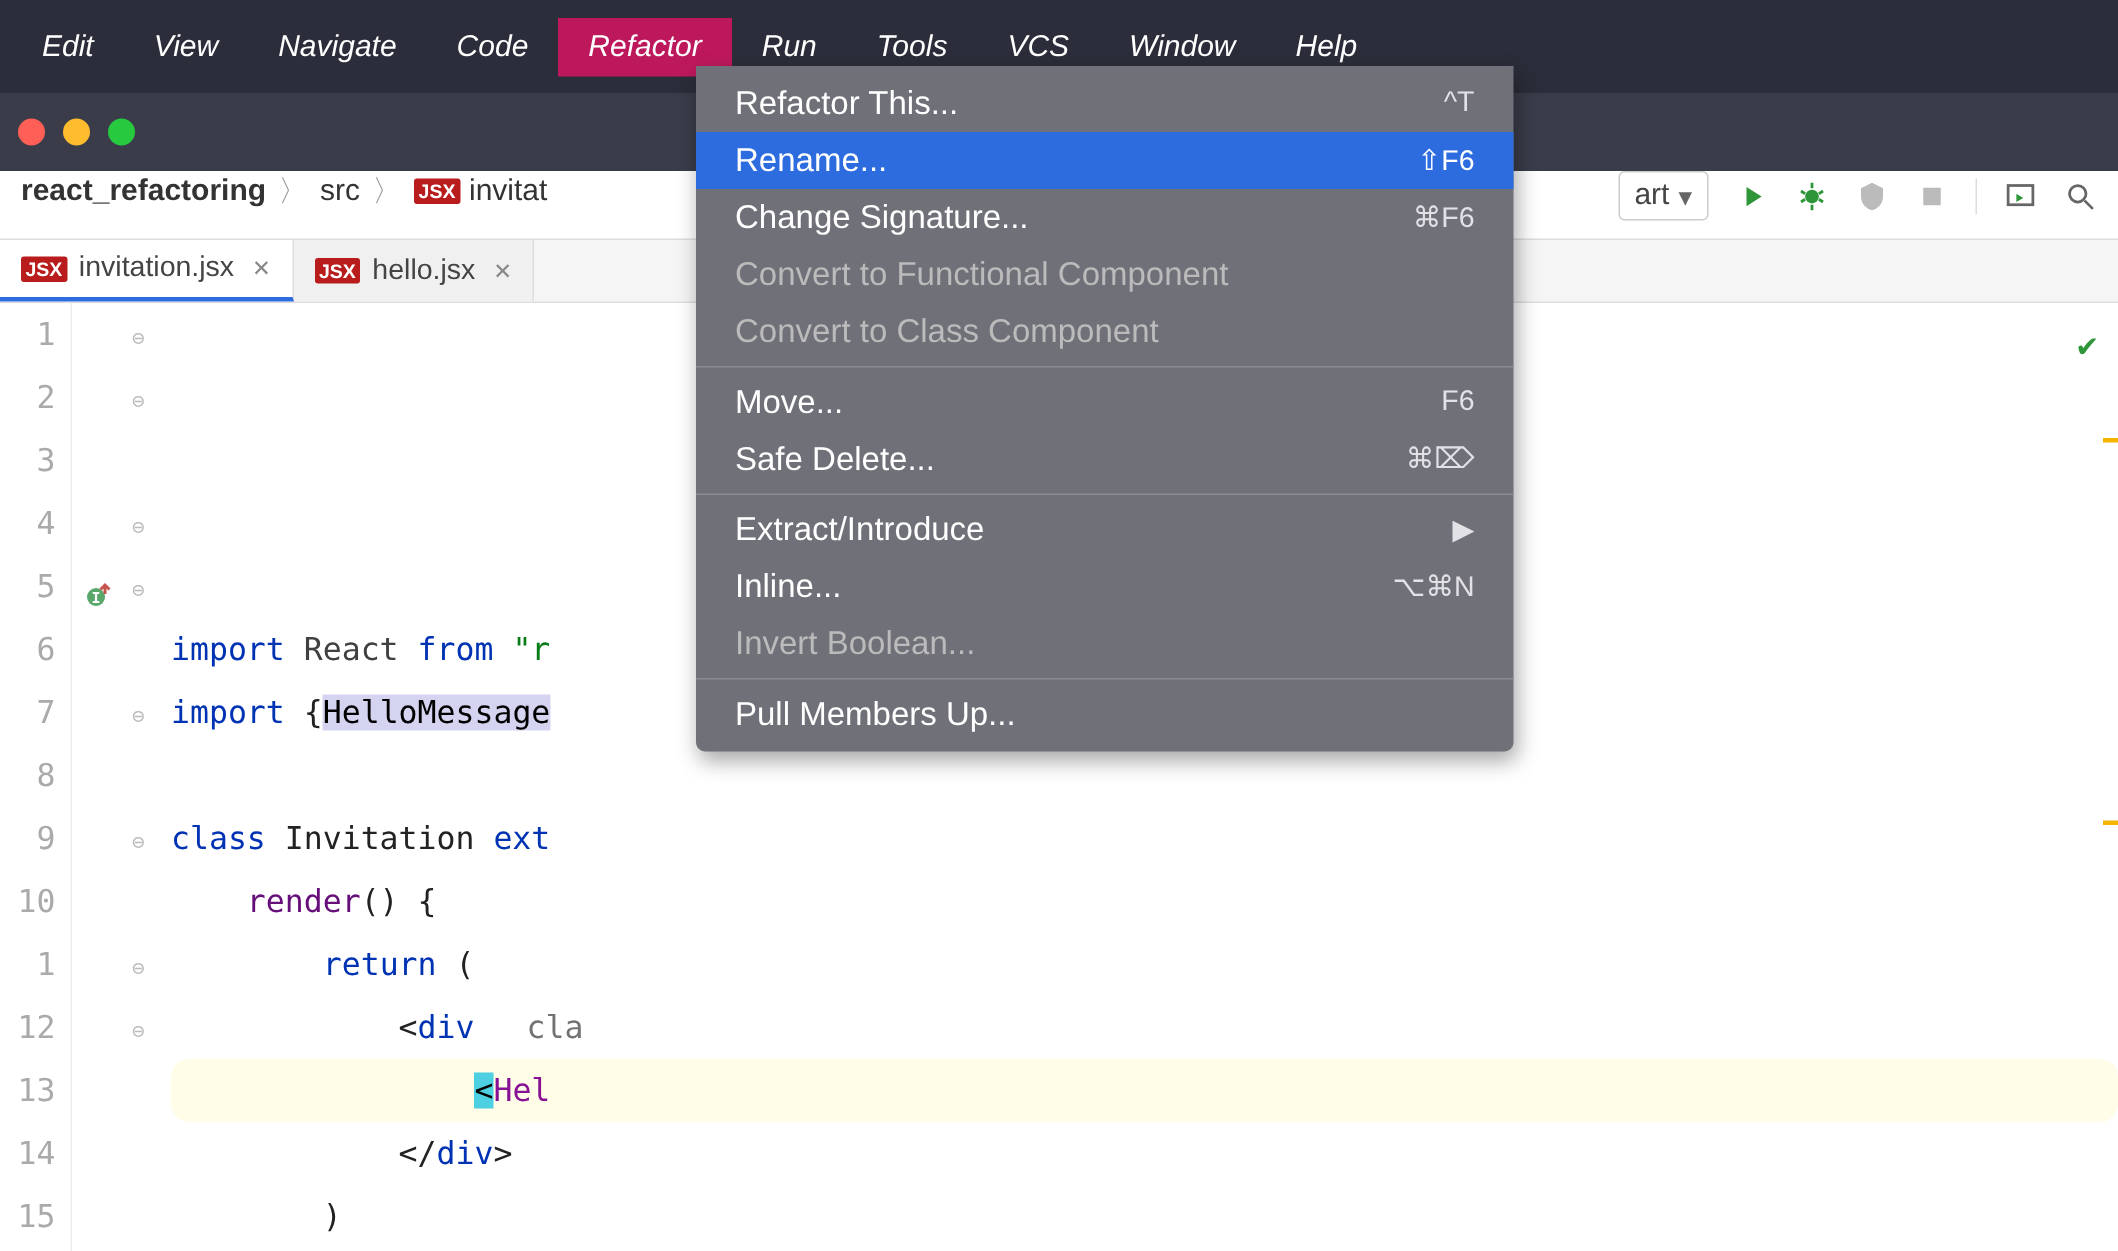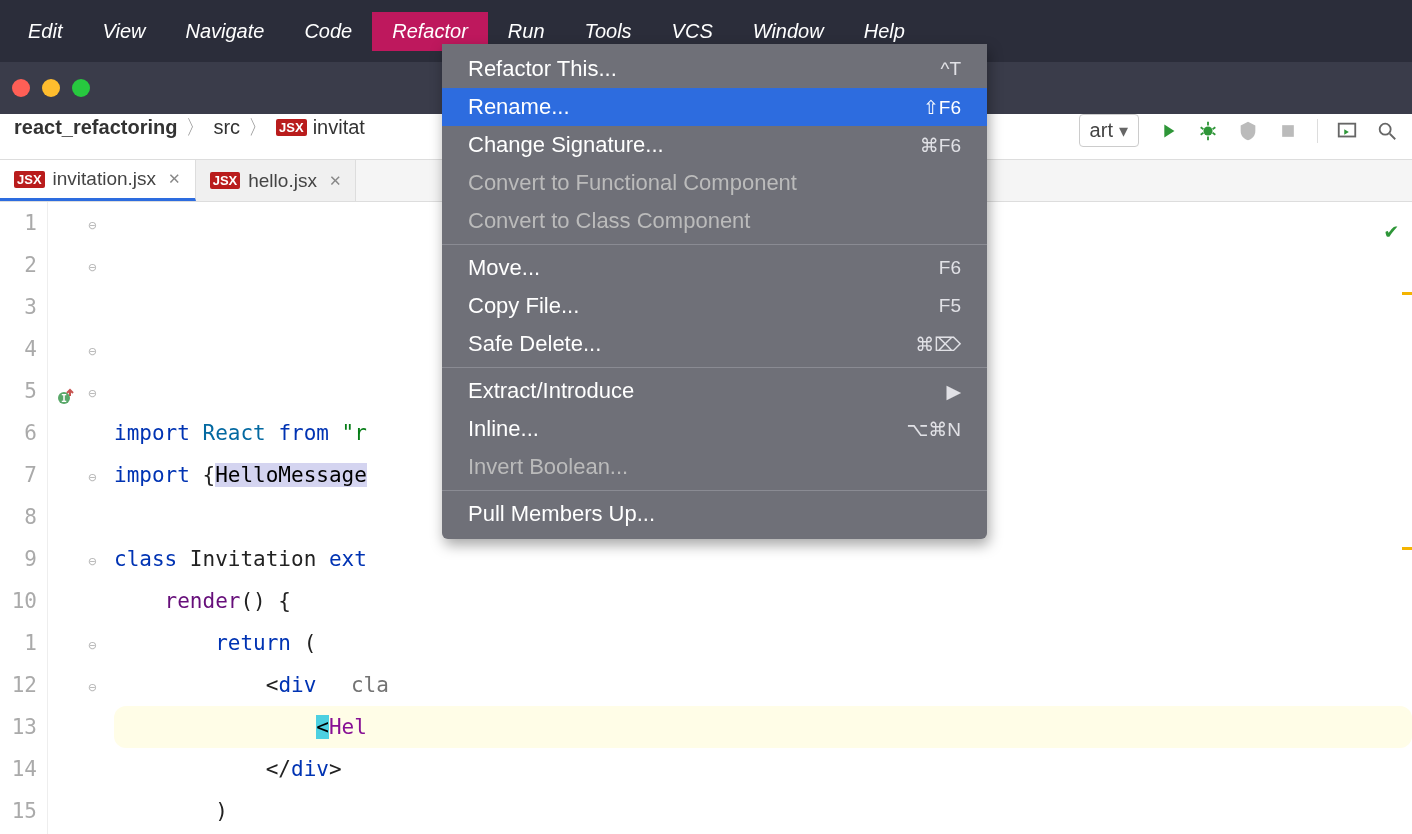--- a/index.html
+++ b/index.html
@@ -139,42 +139,42 @@
     }
     .code {
       flex: 1;
       padding-left: 6px;
       white-space: pre;
       position: relative;
     }
     .code-line { height: 42px; }
     .code-line.hl { background: #fffde7; border-radius: 12px; }
     .kw { color: #0033b3; }
-    .cls { color: #0369a1; }
+    .cls { color: #404040; }
     .str { color: #067d17; }
     .tag { color: #0033b3; }
     .comp { color: #871094; }
     .prop { color: #660e7a; }
     .attrname { color: #737373; margin-left: 22px; }
     .txt { color: #222; }
     .hl-name { background: #d4d4f0; }
     .cursor-bg { background: #4dd0e1; }
     
     .status-check {
       position: absolute;
       right: 14px;
       top: 8px;
       color: #2e9638;
       font-size: 22px;
     }
     .warn-tick { position:absolute; right:0px; width:10px; height:3px; background:#f4b400; }
     
     .dropdown {
       position: absolute;
-      left: 442px;
+      left: 464px;
       top: 44px;
       width: 545px;
       background: #6f7078;
       color: #fff;
       font-size: 22px;
       border-radius: 0 0 6px 6px;
       box-shadow: 2px 6px 14px rgba(0,0,0,0.35);
       padding: 6px 0;
       z-index: 100;
     }
@@ -367,24 +367,20 @@
     </div>
     <div class="dd-item disabled">
       <span>Convert to Class Component</span>
     </div>
     <div class="dd-sep"></div>
     <div class="dd-item">
       <span>Move...</span>
       <span class="dd-sc">F6</span>
     </div>
     <div class="dd-item">
-      <span>Copy File...</span>
-      <span class="dd-sc">F5</span>
-    </div>
-    <div class="dd-item">
       <span>Safe Delete...</span>
       <span class="dd-sc">⌘⌦</span>
     </div>
     <div class="dd-sep"></div>
     <div class="dd-item">
       <span>Extract/Introduce</span>
       <span class="dd-sc">▶</span>
     </div>
     <div class="dd-item">
       <span>Inline...</span>

